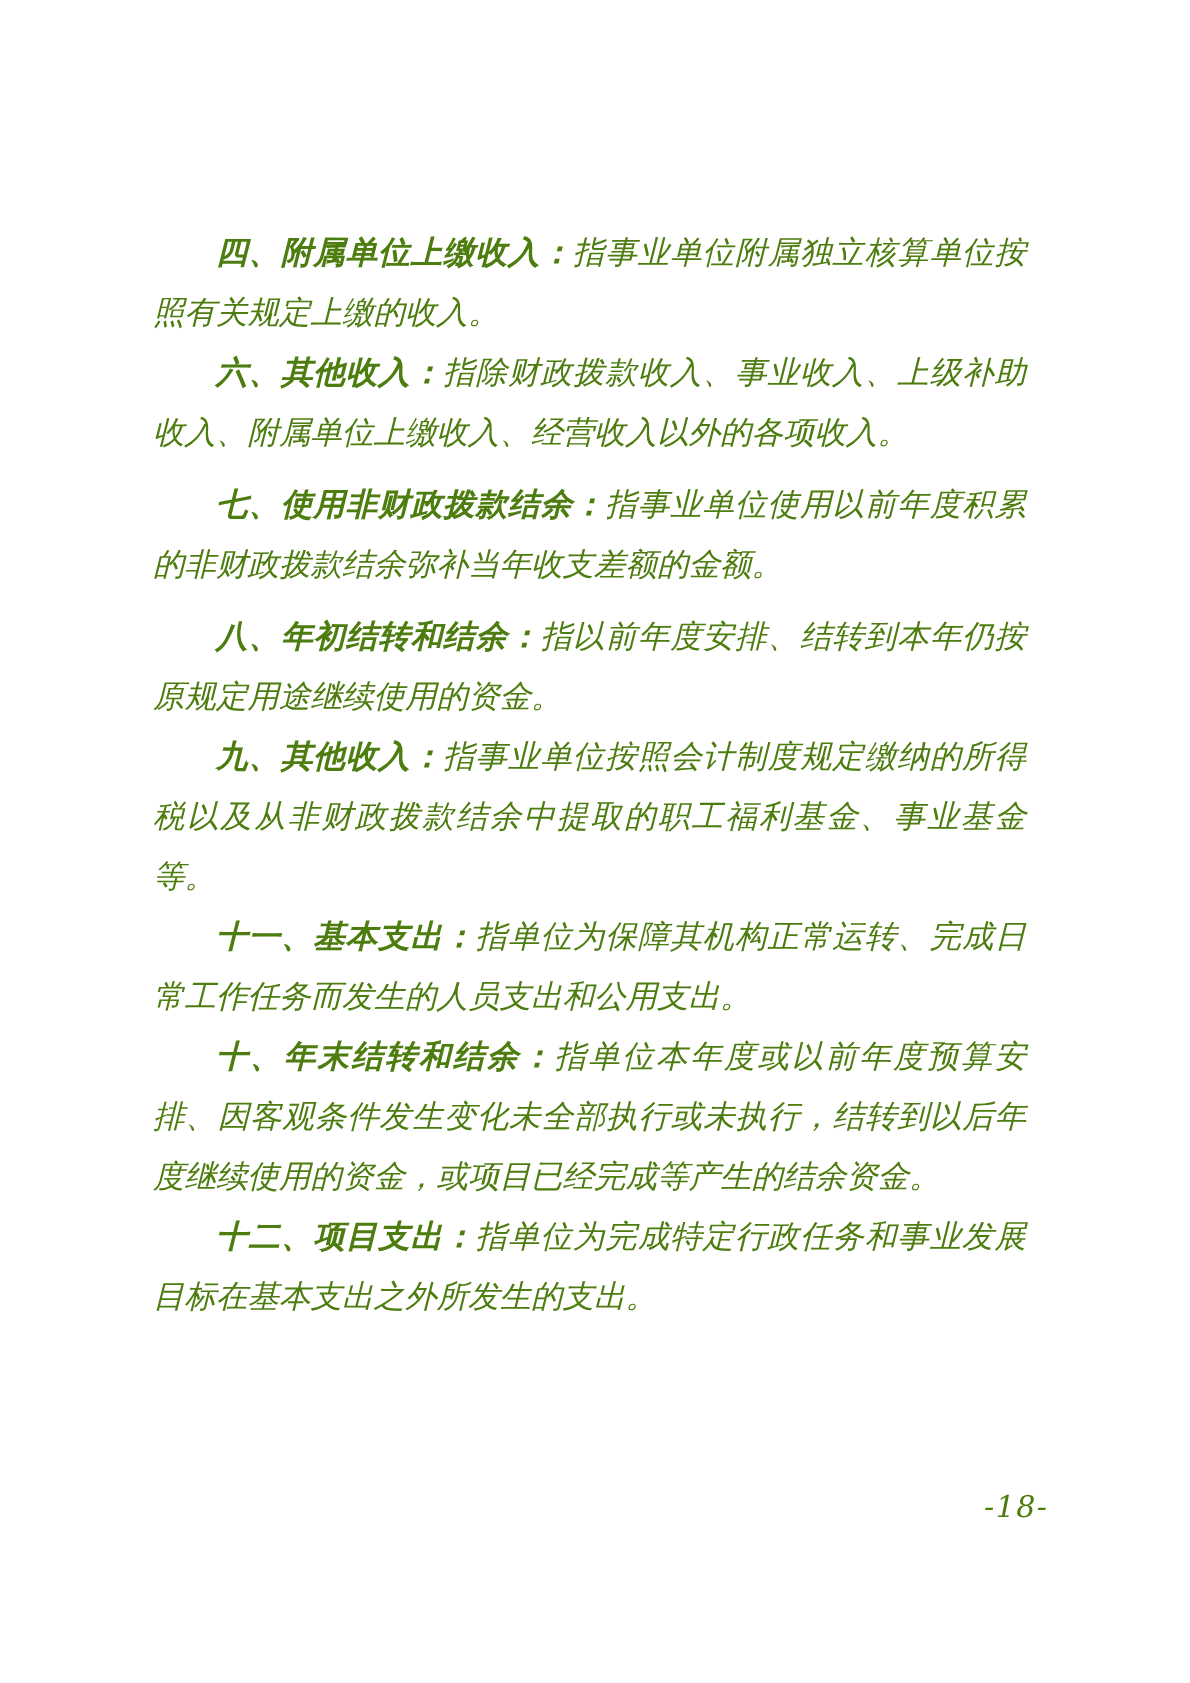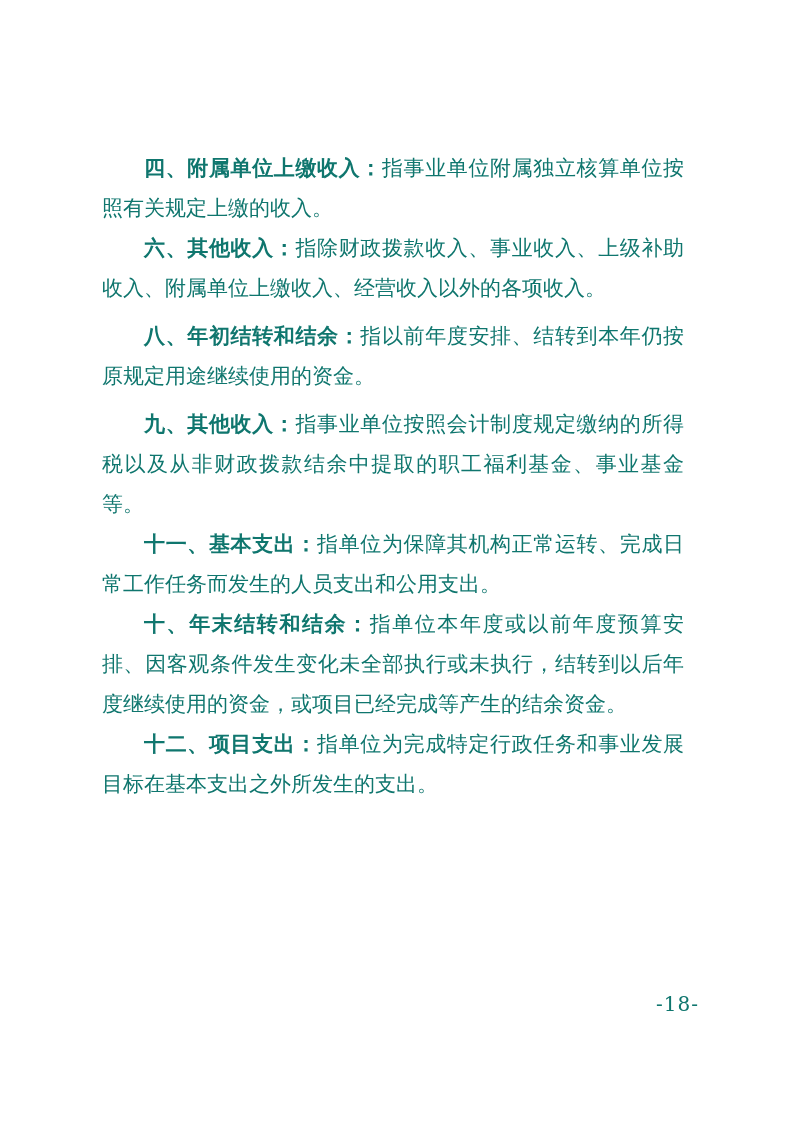--- a/index.html
+++ b/index.html
@@ -3,22 +3,23 @@
 <meta charset="utf-8">
 <style>
   * { margin: 0; padding: 0; box-sizing: border-box; }
   html, body { background: #ffffff; }
   .page {
     position: relative;
     width: 793px;
     height: 1122px;
     background: #ffffff;
     overflow: hidden;
-    color: #0f766e;
+    color: #4d7c0f;
     font-family: "DejaVu Serif", "Liberation Serif", serif;
+    font-style: italic;
   }
   .content {
     position: absolute;
     left: 102px;
     top: 148px;
     width: 582px;
   }
   .para {
     font-size: 21px;
     line-height: 40px;
@@ -44,20 +45,21 @@
 </head>
 <body>
 
 <div class="page">
   <main class="content" id="paragraphs">
   <p class="para"><span class="term">四、附属单位上缴收入：</span><span class="def">指事业单位附属独立核算单位按照有关规定上缴的收入。</span></p>
 
 
   <p class="para"><span class="term">六、其他收入：</span><span class="def">指除财政拨款收入、事业收入、上级补助收入、附属单位上缴收入、经营收入以外的各项收入。</span></p>
 
+  <p class="para"><span class="term">七、使用非财政拨款结余：</span><span class="def">指事业单位使用以前年度积累的非财政拨款结余弥补当年收支差额的金额。</span></p>
 
   <p class="para"><span class="term">八、年初结转和结余：</span><span class="def">指以前年度安排、结转到本年仍按原规定用途继续使用的资金。</span></p>
 
   <p class="para"><span class="term">九、其他收入：</span><span class="def">指事业单位按照会计制度规定缴纳的所得税以及从非财政拨款结余中提取的职工福利基金、事业基金等。</span></p>
 
   <p class="para"><span class="term">十一、基本支出：</span><span class="def">指单位为保障其机构正常运转、完成日常工作任务而发生的人员支出和公用支出。</span></p>
 
   <p class="para"><span class="term">十、年末结转和结余：</span><span class="def">指单位本年度或以前年度预算安排、因客观条件发生变化未全部执行或未执行，结转到以后年度继续使用的资金，或项目已经完成等产生的结余资金。</span></p>
 
   <p class="para"><span class="term">十二、项目支出：</span><span class="def">指单位为完成特定行政任务和事业发展目标在基本支出之外所发生的支出。</span></p>

